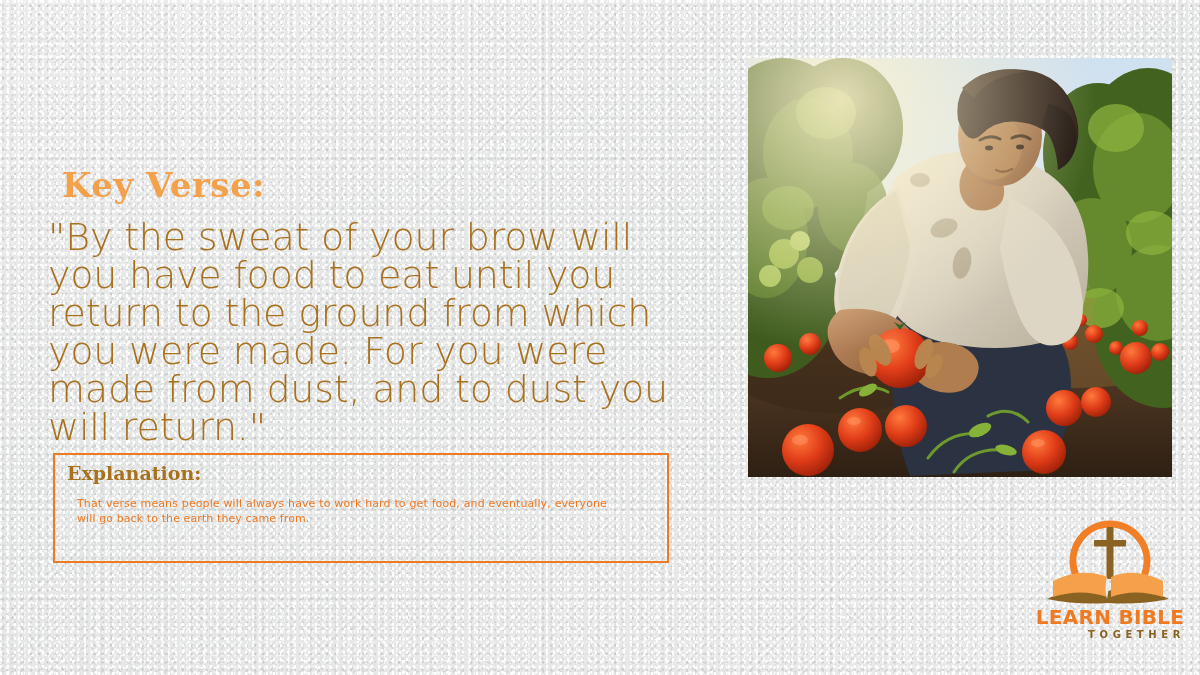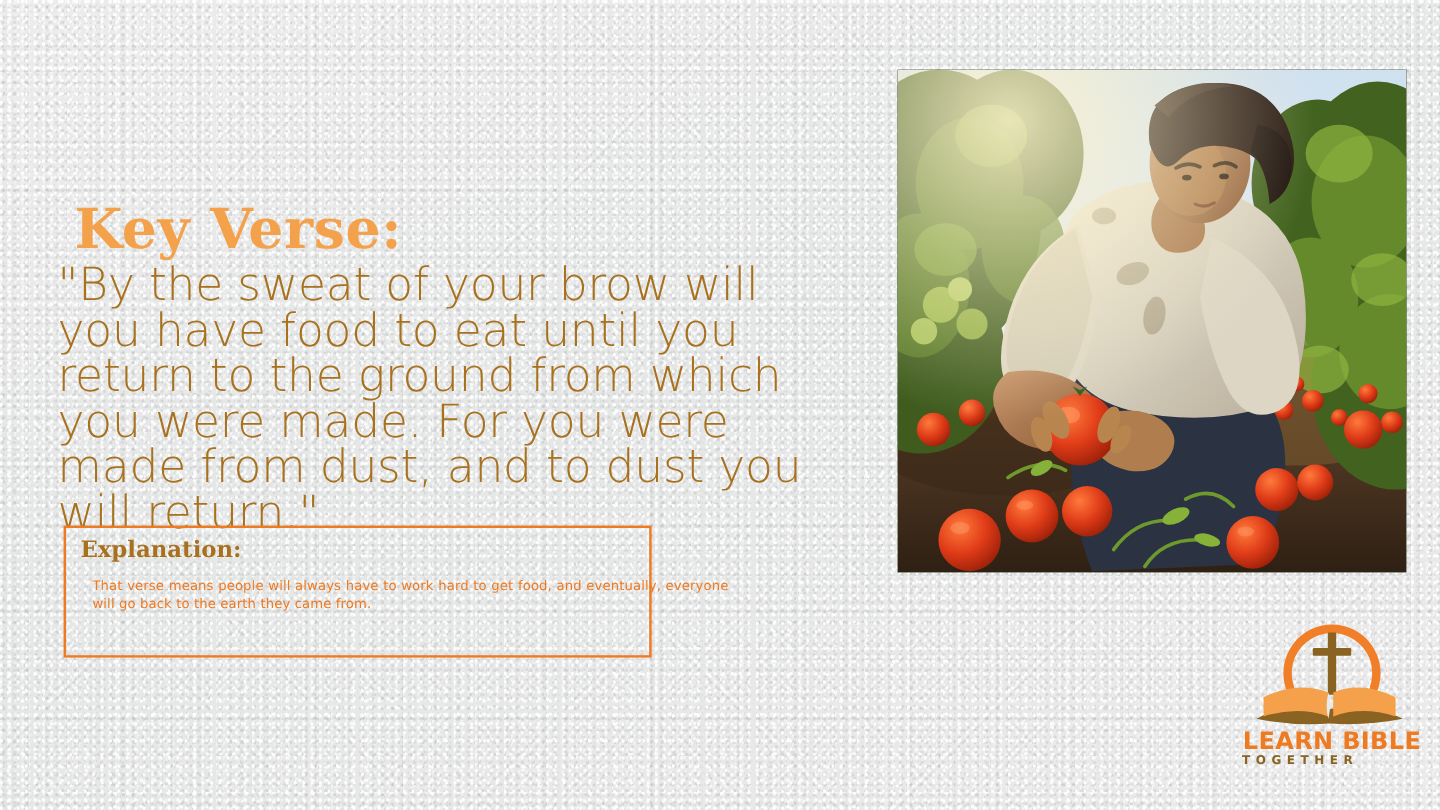--- a/index.html
+++ b/index.html
@@ -28,36 +28,36 @@
   .title{
     position:absolute;left:52px;top:48px;
     font-family:"DejaVu Sans",sans-serif;
     font-weight:700;font-size:92px;line-height:1;
     letter-spacing:-1px;
     color:#a8711e;
   }
   .key-verse{
     position:absolute;left:62px;top:168px;
     font-family:"DejaVu Serif","Liberation Serif",serif;
-    font-weight:700;font-size:46px;line-height:1;
+    font-weight:700;font-size:34px;line-height:1;
     letter-spacing:.5px;
     color:#f4a14c;
     text-align:center;
   }
   .verse{
     position:absolute;left:48px;top:218px;width:660px;
     font-family:"DejaVu Sans",sans-serif;
     font-weight:300;font-size:38px;line-height:38px;
     letter-spacing:-.2px;
     color:#a8711e;
     white-space:pre-line;
   }
 
   .explain-box{
-    position:absolute;left:53px;top:438px;width:490px;height:110px;
+    position:absolute;left:53px;top:453px;width:616px;height:110px;
     box-sizing:border-box;
     border:2px solid #ee7a22;
     background:transparent;
   }
   .explain-label{
     position:absolute;left:12px;top:9px;
     font-family:"DejaVu Serif","Liberation Serif",serif;
     font-weight:700;font-size:19px;line-height:1;
     color:#a8711e;
   }
@@ -80,21 +80,21 @@
 
   
   .logo{position:absolute;left:1035px;top:515px;width:150px;height:130px;}
   .logo svg{display:block;width:150px;height:96px;}
   .logo-main{
     position:absolute;left:0;top:92px;width:150px;text-align:center;
     font-family:"DejaVu Sans",sans-serif;font-weight:700;font-size:20px;
     letter-spacing:.3px;color:#ee7a22;line-height:1;
   }
   .logo-sub{
-    position:absolute;left:0;top:115px;width:150px;text-align:left;
+    position:absolute;left:0;top:115px;width:150px;text-align:right;
     font-family:"DejaVu Sans",sans-serif;font-weight:700;font-size:10px;
     letter-spacing:4.6px;color:#8a6322;line-height:1;
   }
 </style>
 </head>
 <body>
 
 <div class="slide">
 
 

